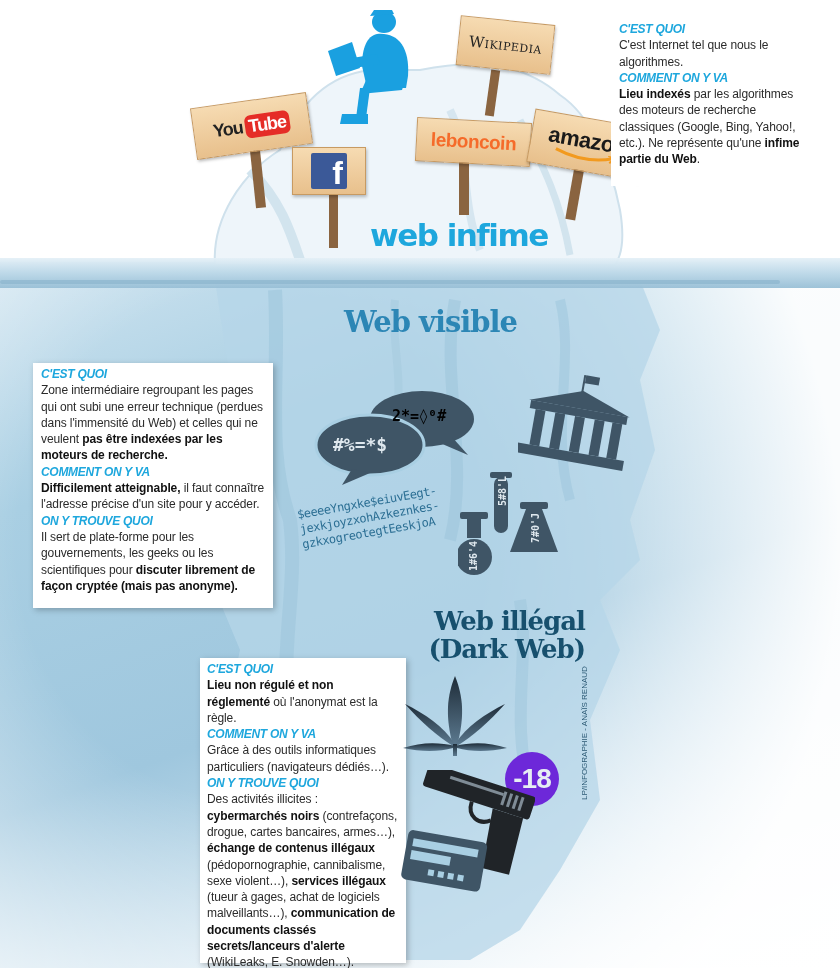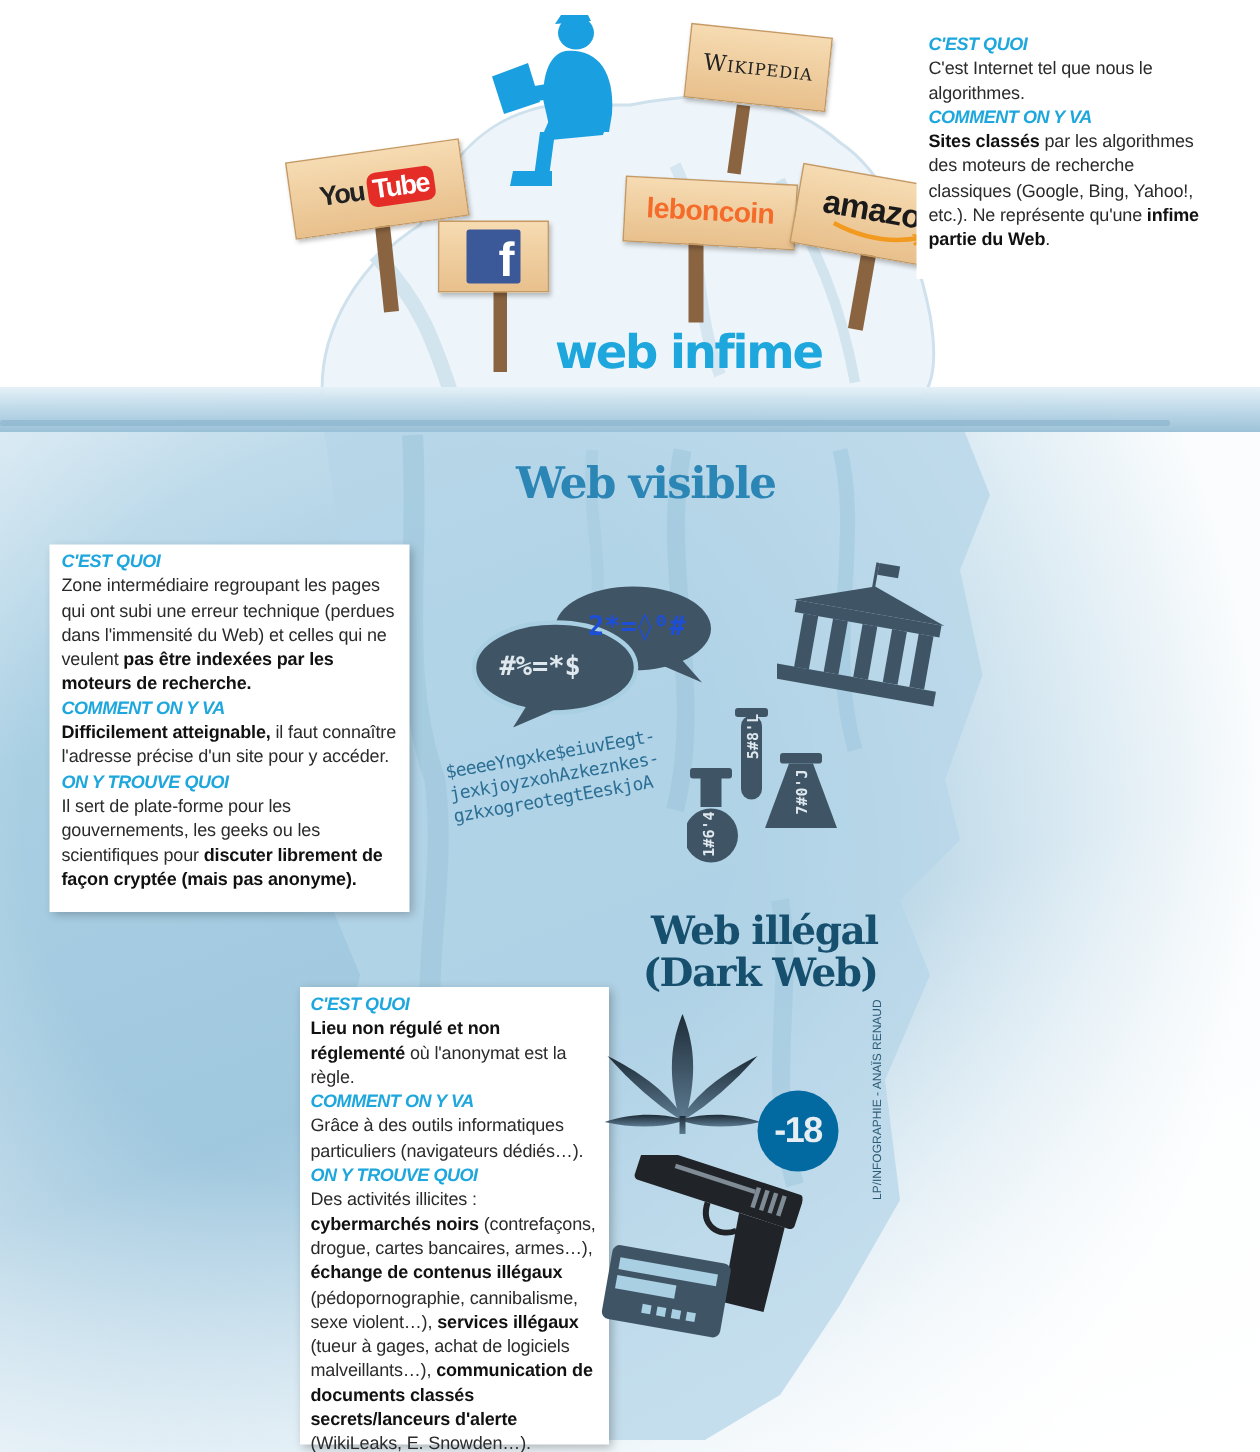--- a/index.html
+++ b/index.html
@@ -116,21 +116,21 @@
       </svg>
   </div>
 
   <div class="section-title" style="left:370px;top:220px;font-size:31px;color:#1ea7dd;font-family:'DejaVu Sans',sans-serif;letter-spacing:-1.5px">web infime</div>
 
   <div class="panel" style="left:611px;top:16px;width:210px;height:170px;padding:5px 8px;box-shadow:none">
     <div class="h">C'est quoi</div>
     <div>C'est Internet tel que nous le algorithmes.</div>
     <div class="h">Comment on y va</div>
     <div style="padding-right:4px">
-      <b>Sites classés</b><span> par les algorithmes des moteurs de recherche classiques (Google, Bing, Yahoo!, etc.). Ne représente qu'une </span><b>infime partie du Web</b><span>.</span>
+      <b>Lieu indexés</b><span> par les algorithmes des moteurs de recherche classiques (Google, Bing, Yahoo!, etc.). Ne représente qu'une </span><b>infime partie du Web</b><span>.</span>
     </div>
   </div>
 
   <div class="section-title" style="left:293px;top:308px;font-size:29px;color:#2c86b5;text-align:center;width:275px">
     <div>Web visible</div>
   </div>
 
   <div class="panel" style="left:33px;top:363px;width:240px;height:245px;padding:3px 8px">
     <div class="h">C'est quoi</div>
     <div><span>Zone intermédiaire regroupant les pages qui ont subi une erreur technique (perdues dans l'immensité du Web) et celles qui ne veulent </span><b>pas être indexées par les moteurs de recherche.</b></div>
@@ -140,21 +140,21 @@
     <div><span>Il sert de plate-forme pour les gouvernements, les geeks ou les scientifiques pour </span><b>discuter librement de façon cryptée (mais pas anonyme).</b></div>
   </div>
 
   <svg style="position:absolute;left:312px;top:385px" width="170" height="100">
     <ellipse cx="110" cy="34" rx="52" ry="28" fill="#3f5566"></ellipse>
     <path d="M140 52 L156 70 L128 58 Z" fill="#3f5566"></path>
     <ellipse cx="58" cy="60" rx="54" ry="30" fill="#3f5566" stroke="#a9cfe3" stroke-width="3"></ellipse>
     <path d="M40 84 L30 100 L58 88 Z" fill="#3f5566"></path>
   </svg>
   <div style="position:absolute;left:333px;top:434px;font-family:'DejaVu Sans Mono',monospace;font-weight:bold;font-size:18px;color:#dfe8ee">#%=*$</div>
-  <div style="position:absolute;left:392px;top:407px;font-family:'DejaVu Sans Mono',monospace;font-weight:bold;font-size:18px;color:#1d4ed8">2*=◊⁰#</div>
+  <div style="position:absolute;left:392px;top:407px;font-family:'DejaVu Sans Mono',monospace;font-weight:bold;font-size:15px;color:#000000">2*=◊⁰#</div>
 
   <svg style="position:absolute;left:518px;top:372px" width="115" height="100">
     <g transform="rotate(10 57 50)">
       <rect x="58" y="2" width="2" height="20" fill="#3f5566"></rect>
       <rect x="60" y="2" width="14" height="8" fill="#3f5566"></rect>
       <polygon points="8,36 60,18 110,36" fill="#3f5566"></polygon>
       <rect x="10" y="36" width="98" height="8" fill="#3f5566"></rect>
       <rect x="16" y="44" width="10" height="36" fill="#3f5566"></rect>
       <rect x="36" y="44" width="10" height="36" fill="#3f5566"></rect>
       <rect x="56" y="44" width="10" height="36" fill="#3f5566"></rect>
@@ -207,21 +207,21 @@
     <g fill="url(#leafg)">
       <path d="M52 0 C60 20 62 40 54 70 L50 70 C42 40 44 20 52 0 Z"></path>
       <path d="M52 68 C40 50 22 38 2 28 C18 46 34 60 50 70 Z"></path>
       <path d="M52 68 C64 50 82 38 102 28 C86 46 70 60 54 70 Z"></path>
       <path d="M52 70 C36 66 18 66 0 72 C18 76 36 76 50 72 Z"></path>
       <path d="M52 70 C68 66 86 66 104 72 C86 76 68 76 54 72 Z"></path>
       <rect x="50" y="68" width="4" height="12"></rect>
     </g>
   </svg>
 
-  <div style="position:absolute;left:505px;top:727px;width:54px;height:54px;border-radius:50%;background:#0369a1;display:flex;align-items:center;justify-content:center;color:#e6eef3;font-family:'Liberation Sans',sans-serif;font-size:24px;font-weight:bold;letter-spacing:-1px">-18</div>
+  <div style="position:absolute;left:505px;top:752px;width:54px;height:54px;border-radius:50%;background:#6d28d9;display:flex;align-items:center;justify-content:center;color:#e6eef3;font-family:'Liberation Sans',sans-serif;font-size:28px;font-weight:bold;letter-spacing:-1px">-18</div>
 
   <div style="position:absolute;left:580px;top:660px;width:14px;height:140px;writing-mode:vertical-rl;transform:rotate(180deg);font-size:8px;color:#2c5a75;font-family:'Liberation Sans',sans-serif;white-space:nowrap">LP/INFOGRAPHIE - ANAÏS RENAUD</div>
 
   <svg style="position:absolute;left:410px;top:770px" width="125" height="115">
     <g transform="rotate(18 60 50)">
       <rect x="4" y="8" width="112" height="24" rx="3" fill="#202428"></rect>
       <rect x="28" y="14" width="56" height="3" fill="#7f8c96"></rect>
       <rect x="84" y="12" width="3" height="14" fill="#7f8c96"></rect>
       <rect x="90" y="12" width="3" height="14" fill="#7f8c96"></rect>
       <rect x="96" y="12" width="3" height="14" fill="#7f8c96"></rect>

